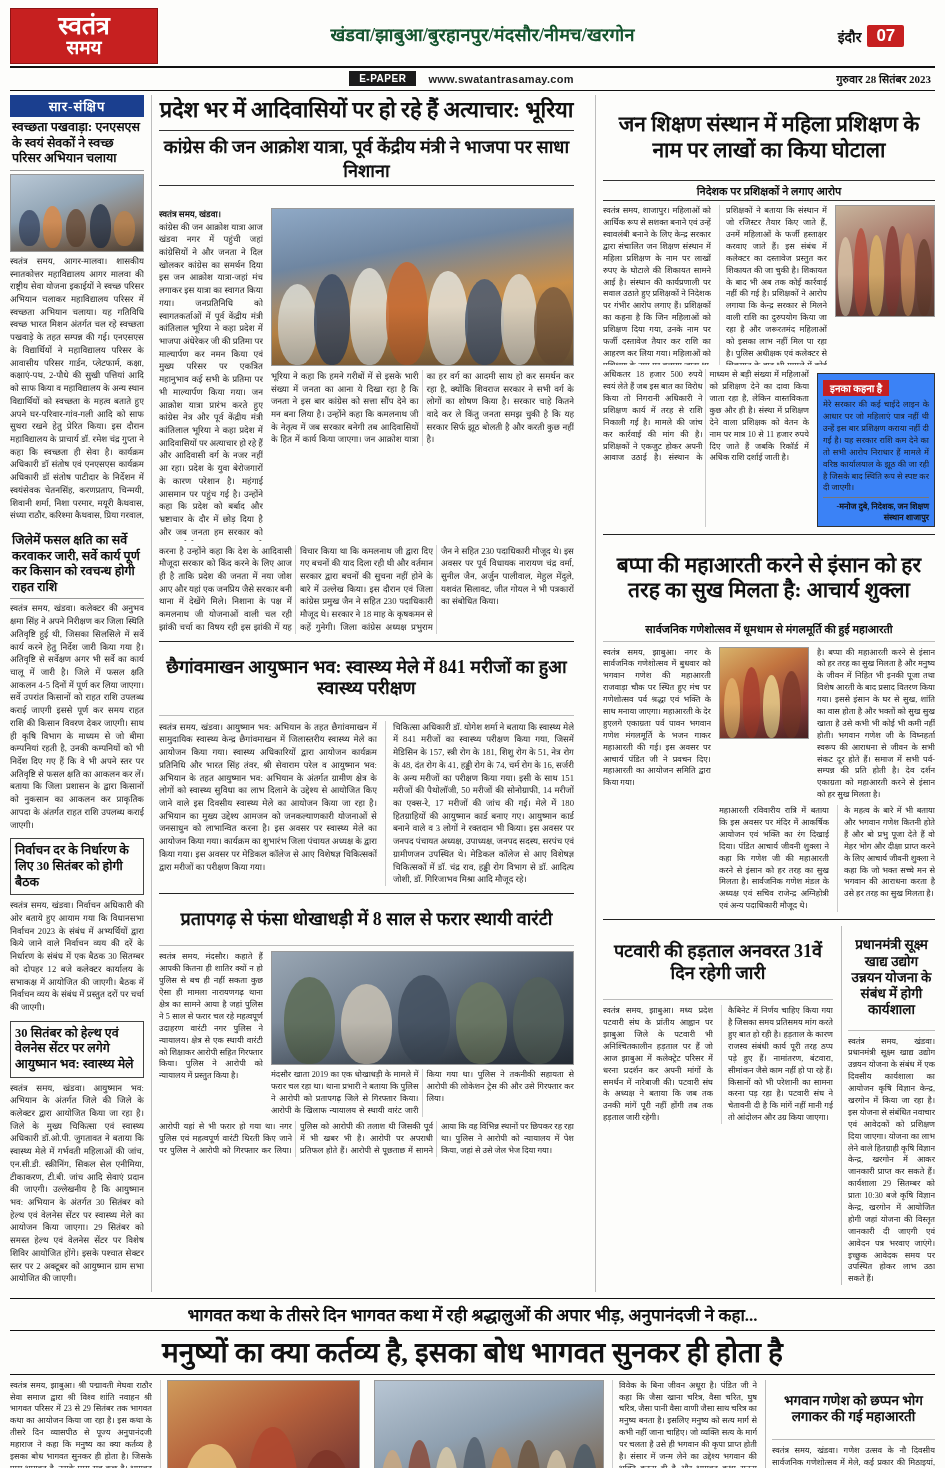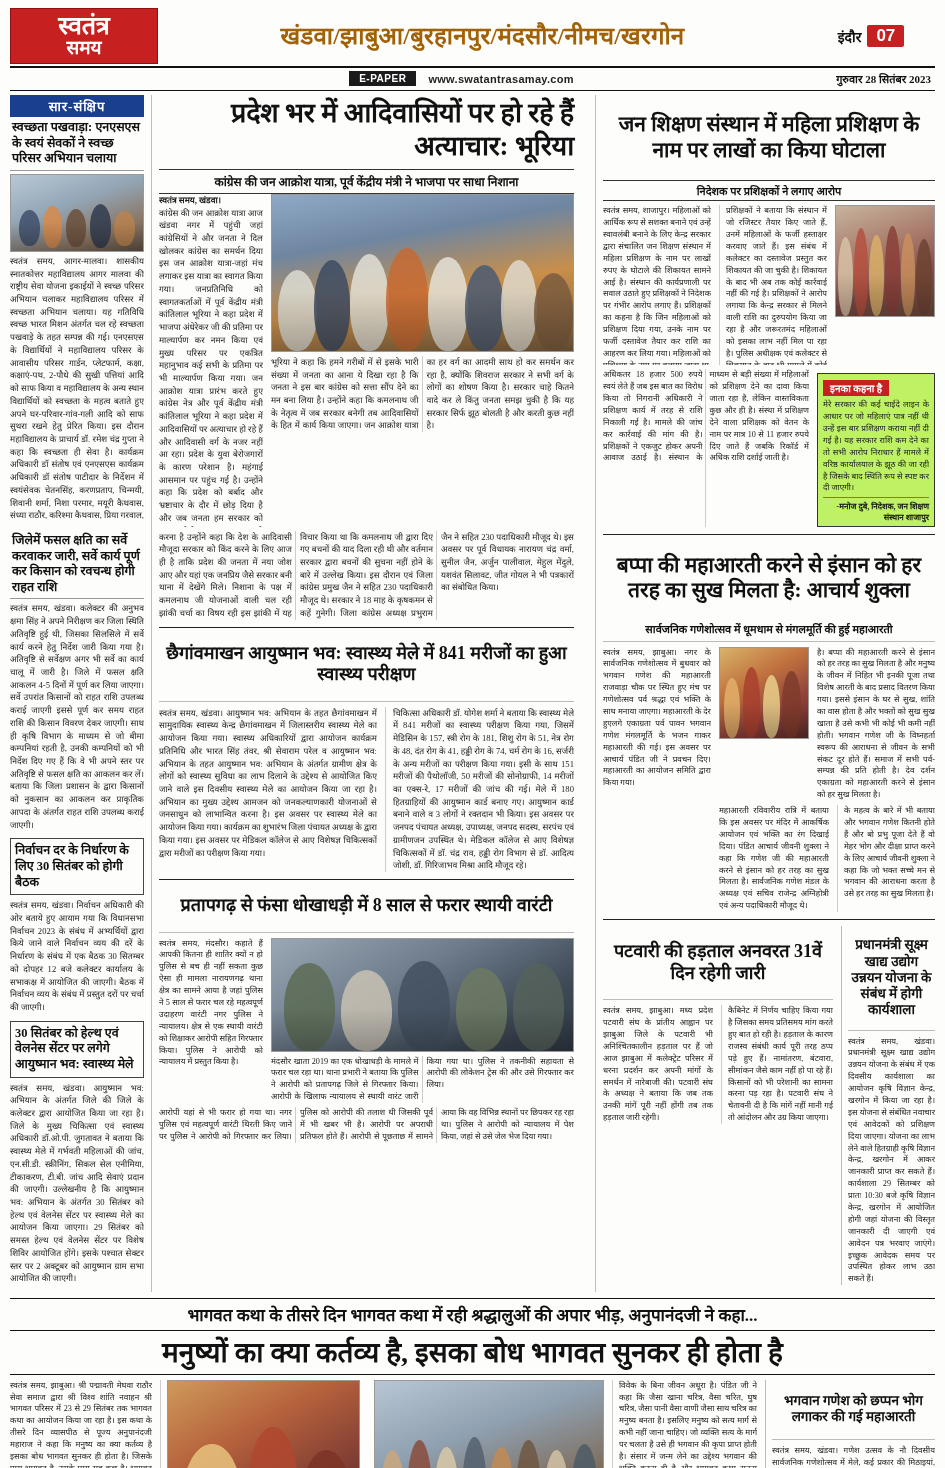--- a/index.html
+++ b/index.html
@@ -54,22 +54,22 @@
     flex: 1;
     display: flex;
     flex-direction: column;
     justify-content: center;
     align-items: center;
     padding: 0 6px;
   }
   .mast-edition-line {
     font-family: "Liberation Serif", serif;
     font-weight: bold;
-    font-size: 24px;
-    color: #a16207;
+    font-size: 18px;
+    color: #14532d;
     letter-spacing: 0.2px;
     text-align: center;
     line-height: 1.1;
   }
   .mast-right {
     width: 128px;
     display: flex;
     flex-direction: column;
     justify-content: center;
     align-items: center;
@@ -198,35 +198,35 @@
     color: #1a1a1a;
     hyphens: auto;
     overflow: hidden;
   }
   .body-text.sm { font-size: 8.2px; line-height:1.45;}
 
   
   .lead-head {
     font-family: "Liberation Serif", serif;
     font-weight: bold;
-    font-size: 27px;
+    font-size: 22px;
     line-height: 1.22;
-    text-align: right;
+    text-align: center;
     letter-spacing: -0.2px;
     margin: 2px 0 6px 0;
   }
   .lead-sub {
     text-align: center;
     font-family: "Liberation Serif", serif;
     font-weight: bold;
-    font-size: 12px;
+    font-size: 18px;
     border-top: 1px solid #333;
     border-bottom: 1px solid #333;
     padding: 3px 0;
-    margin-bottom: 0;
+    margin-bottom: 22px;
   }
   .cols3 { column-count: 3; column-gap: 8px; column-rule: 1px solid #ccc; }
 
   .hl {
     font-family: "Liberation Serif", serif;
     font-weight: bold;
     line-height: 1.2;
   }
   .h-22 { font-size: 21px; }
   .h-19 { font-size: 18px; }
@@ -243,21 +243,21 @@
     font-family: "Liberation Serif", serif;
     font-size: 11px;
     font-weight: bold;
     margin: 3px 0 4px 0;
   }
 
   .quote-box {
     border: 1px solid #333;
     padding: 4px 5px;
     margin-top: 4px;
-    background: #bef264;
+    background: #3b82f6;
   }
   .quote-title {
     background: #c62020;
     color: #fff;
     display: inline-block;
     font-size: 10px;
     font-weight: bold;
     padding: 1px 7px;
     font-family: "Liberation Serif", serif;
     margin-bottom: 3px;

